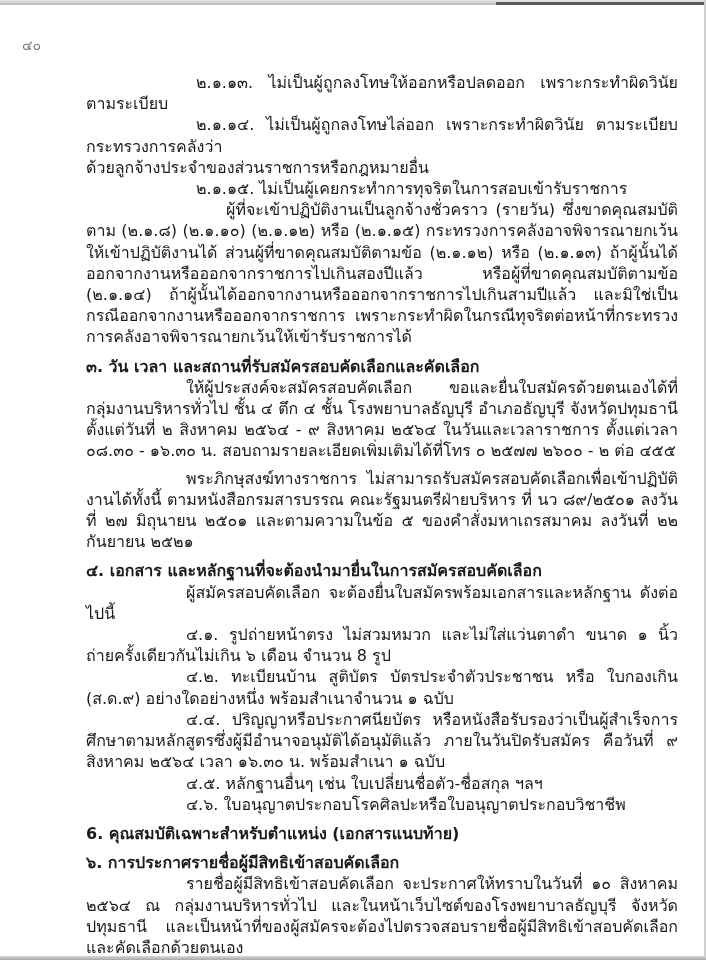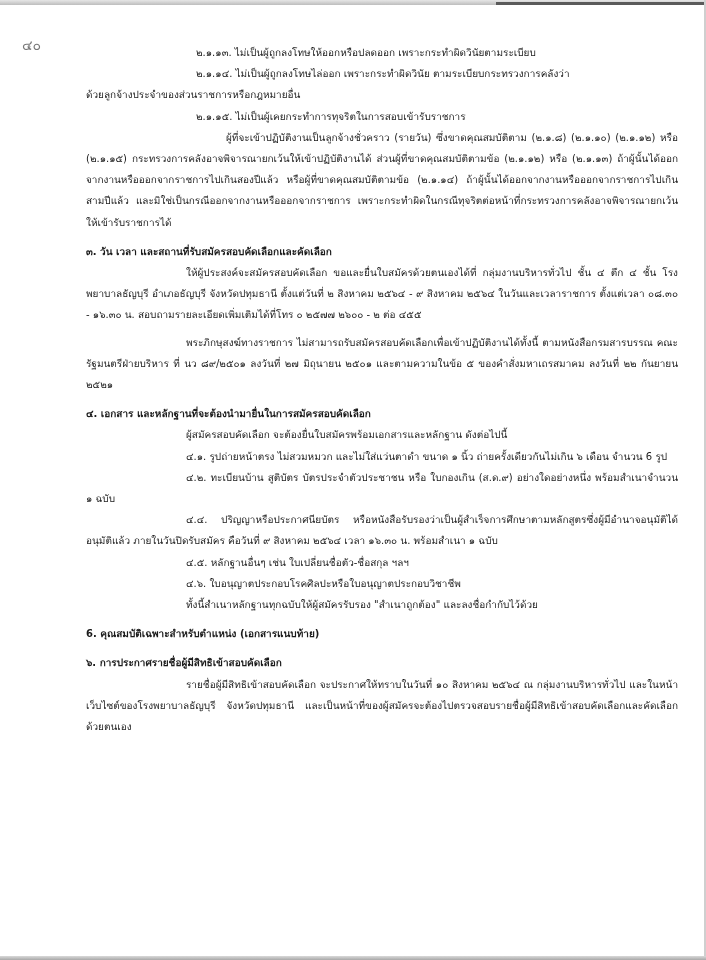--- a/index.html
+++ b/index.html
@@ -21,22 +21,22 @@
     position: absolute; left: 0; bottom: 0; width: 706px; height: 4px;
     background: linear-gradient(#d9d9d9, #a8a8a8);
   }
   .right-edge {
     position: absolute; right: 0; top: 0; width: 2px; height: 960px; background: #cfcfcf;
   }
   .page-num {
     position: absolute; left: 22px; top: 34px; font-size: 14px; color: #777;
   }
   .page {
-    position: absolute; left: 86px; top: 42px; width: 592px;
-    font-size: 10px; line-height: 21.2px;
+    position: absolute; left: 86px; top: 72px; width: 592px;
+    font-size: 16px; line-height: 21.2px;
   }
   .p { margin: 0; text-align: justify; }
   .ind1 { text-indent: 110px; }
   .ind2 { text-indent: 100px; }
   .ind3 { text-indent: 140px; }
   .sec-title { font-weight: bold; margin: 8px 0 0 0; }
   .sub { padding-left: 100px; }
   .gap { height: 6px; }
 </style>
 </head>
@@ -61,24 +61,23 @@
 
   <p class="p ind3">ผู้ที่จะเข้าปฏิบัติงานเป็นลูกจ้างชั่วคราว (รายวัน) ซึ่งขาดคุณสมบัติตาม (๒.๑.๘) (๒.๑.๑๐) (๒.๑.๑๒) หรือ (๒.๑.๑๕) กระทรวงการคลังอาจพิจารณายกเว้นให้เข้าปฏิบัติงานได้ ส่วนผู้ที่ขาดคุณสมบัติตามข้อ (๒.๑.๑๒) หรือ (๒.๑.๑๓) ถ้าผู้นั้นได้ออกจากงานหรือออกจากราชการไปเกินสองปีแล้ว หรือผู้ที่ขาดคุณสมบัติตามข้อ (๒.๑.๑๔) ถ้าผู้นั้นได้ออกจากงานหรือออกจากราชการไปเกินสามปีแล้ว และมิใช่เป็นกรณีออกจากงานหรือออกจากราชการ เพราะกระทำผิดในกรณีทุจริตต่อหน้าที่กระทรวงการคลังอาจพิจารณายกเว้นให้เข้ารับราชการได้</p>
 
   <p class="p sec-title">๓. วัน เวลา และสถานที่รับสมัครสอบคัดเลือกและคัดเลือก</p>
   <p class="p ind2">ให้ผู้ประสงค์จะสมัครสอบคัดเลือก ขอและยื่นใบสมัครด้วยตนเองได้ที่  กลุ่มงานบริหารทั่วไป ชั้น ๔ ตึก ๔ ชั้น โรงพยาบาลธัญบุรี อำเภอธัญบุรี จังหวัดปทุมธานี ตั้งแต่วันที่ ๒ สิงหาคม ๒๕๖๔ - ๙ สิงหาคม ๒๕๖๔ ในวันและเวลาราชการ ตั้งแต่เวลา ๐๘.๓๐ - ๑๖.๓๐ น. สอบถามรายละเอียดเพิ่มเติมได้ที่โทร ๐ ๒๕๗๗ ๒๖๐๐ - ๒ ต่อ ๔๕๕</p>
   <div class="gap"></div>
   <p class="p ind2">พระภิกษุสงฆ์ทางราชการ ไม่สามารถรับสมัครสอบคัดเลือกเพื่อเข้าปฏิบัติงานได้ทั้งนี้ ตามหนังสือกรมสารบรรณ คณะรัฐมนตรีฝ่ายบริหาร ที่ นว ๘๙/๒๕๐๑ ลงวันที่ ๒๗ มิถุนายน ๒๕๐๑ และตามความในข้อ ๕ ของคำสั่งมหาเถรสมาคม ลงวันที่ ๒๒ กันยายน ๒๕๒๑</p>
 
   <p class="p sec-title">๔. เอกสาร และหลักฐานที่จะต้องนำมายื่นในการสมัครสอบคัดเลือก</p>
   <p class="p ind2">ผู้สมัครสอบคัดเลือก จะต้องยื่นใบสมัครพร้อมเอกสารและหลักฐาน ดังต่อไปนี้</p>
-  <p class="p ind2">๔.๑. รูปถ่ายหน้าตรง ไม่สวมหมวก และไม่ใส่แว่นตาดำ ขนาด ๑ นิ้ว ถ่ายครั้งเดียวกันไม่เกิน ๖ เดือน จำนวน 6 รูป</p>
+  <p class="p ind2">๔.๑. รูปถ่ายหน้าตรง ไม่สวมหมวก และไม่ใส่แว่นตาดำ ขนาด ๑ นิ้ว ถ่ายครั้งเดียวกันไม่เกิน ๖ เดือน จำนวน 8 รูป</p>
   <p class="p ind2">๔.๒. ทะเบียนบ้าน สูติบัตร บัตรประจำตัวประชาชน หรือ ใบกองเกิน (ส.ด.๙) อย่างใดอย่างหนึ่ง พร้อมสำเนาจำนวน ๑ ฉบับ</p>
   <p class="p ind2">๔.๔. ปริญญาหรือประกาศนียบัตร หรือหนังสือรับรองว่าเป็นผู้สำเร็จการศึกษาตามหลักสูตรซึ่งผู้มีอำนาจอนุมัติได้อนุมัติแล้ว ภายในวันปิดรับสมัคร คือวันที่ ๙ สิงหาคม ๒๕๖๔ เวลา ๑๖.๓๐ น. พร้อมสำเนา ๑ ฉบับ</p>
   <p class="p sub">๔.๕. หลักฐานอื่นๆ เช่น ใบเปลี่ยนชื่อตัว-ชื่อสกุล ฯลฯ</p>
   <p class="p sub">๔.๖. ใบอนุญาตประกอบโรคศิลปะหรือใบอนุญาตประกอบวิชาชีพ</p>
-  <p class="p sub">ทั้งนี้สำเนาหลักฐานทุกฉบับให้ผู้สมัครรับรอง "สำเนาถูกต้อง" และลงชื่อกำกับไว้ด้วย</p>
 
   <p class="p sec-title"><span>6. คุณสมบัติเฉพาะสำหรับตำแหน่ง</span><span style="font-weight:bold"> (เอกสารแนบท้าย)</span></p>
 
   <p class="p sec-title">๖. การประกาศรายชื่อผู้มีสิทธิเข้าสอบคัดเลือก</p>
   <p class="p ind2">รายชื่อผู้มีสิทธิเข้าสอบคัดเลือก จะประกาศให้ทราบในวันที่ ๑๐ สิงหาคม ๒๕๖๔ ณ กลุ่มงานบริหารทั่วไป และในหน้าเว็บไซต์ของโรงพยาบาลธัญบุรี จังหวัดปทุมธานี และเป็นหน้าที่ของผู้สมัครจะต้องไปตรวจสอบรายชื่อผู้มีสิทธิเข้าสอบคัดเลือกและคัดเลือกด้วยตนเอง</p>
 </div>
 
 </body></html>

